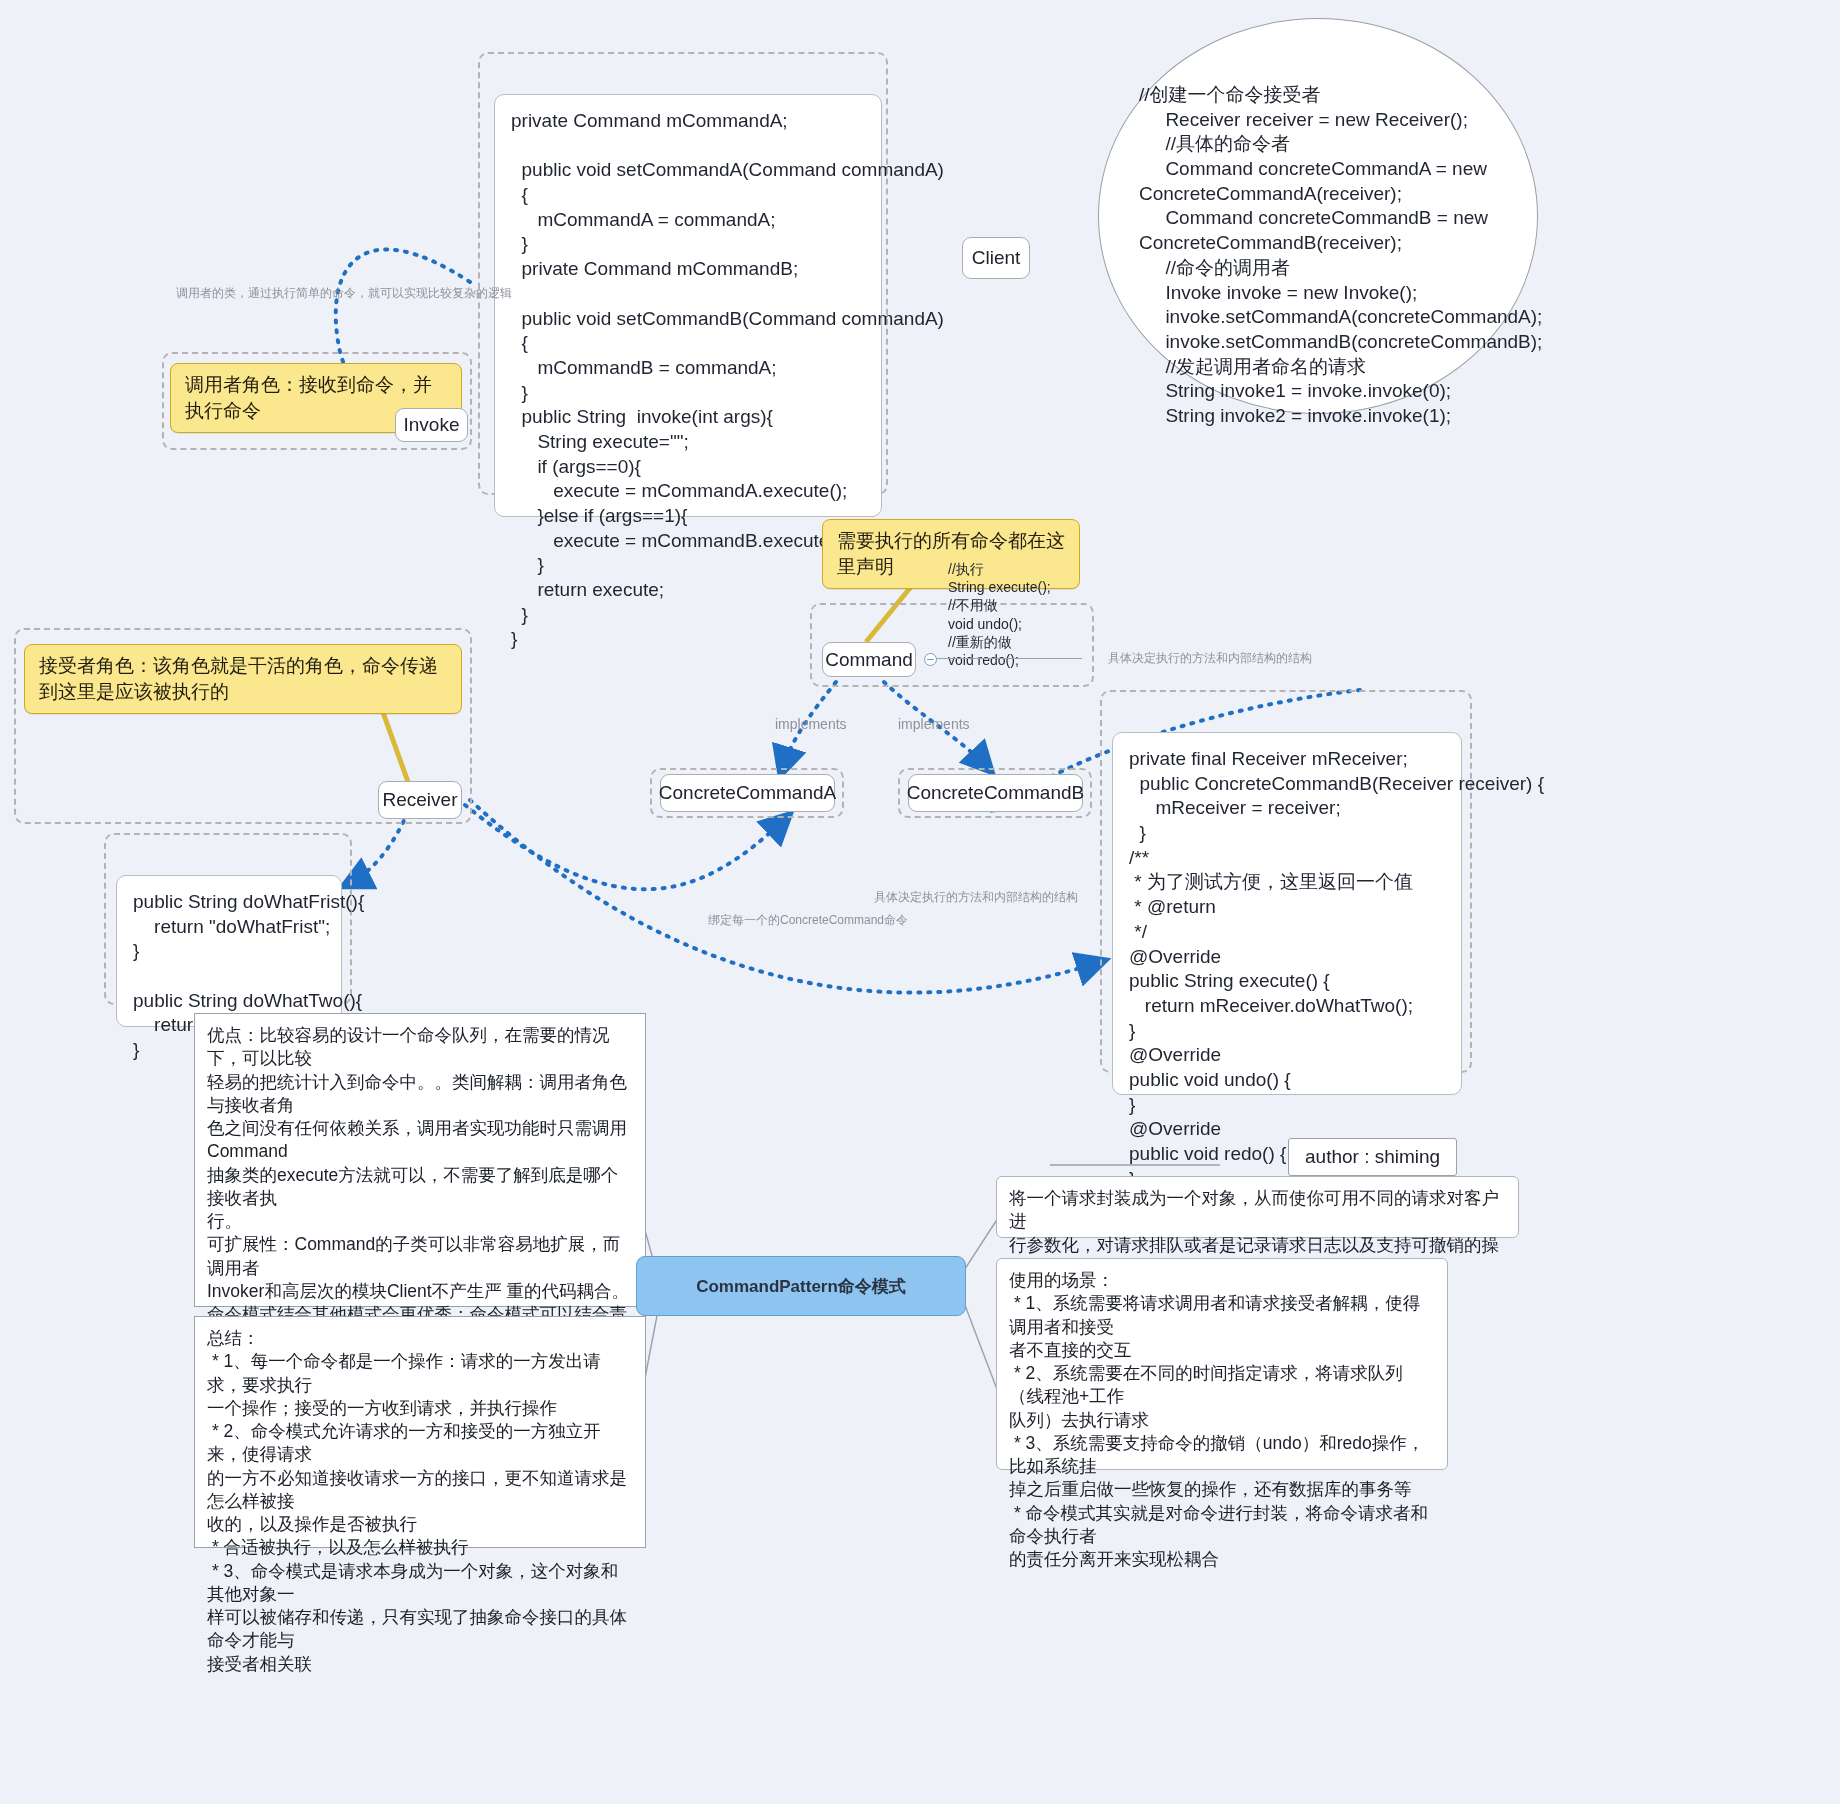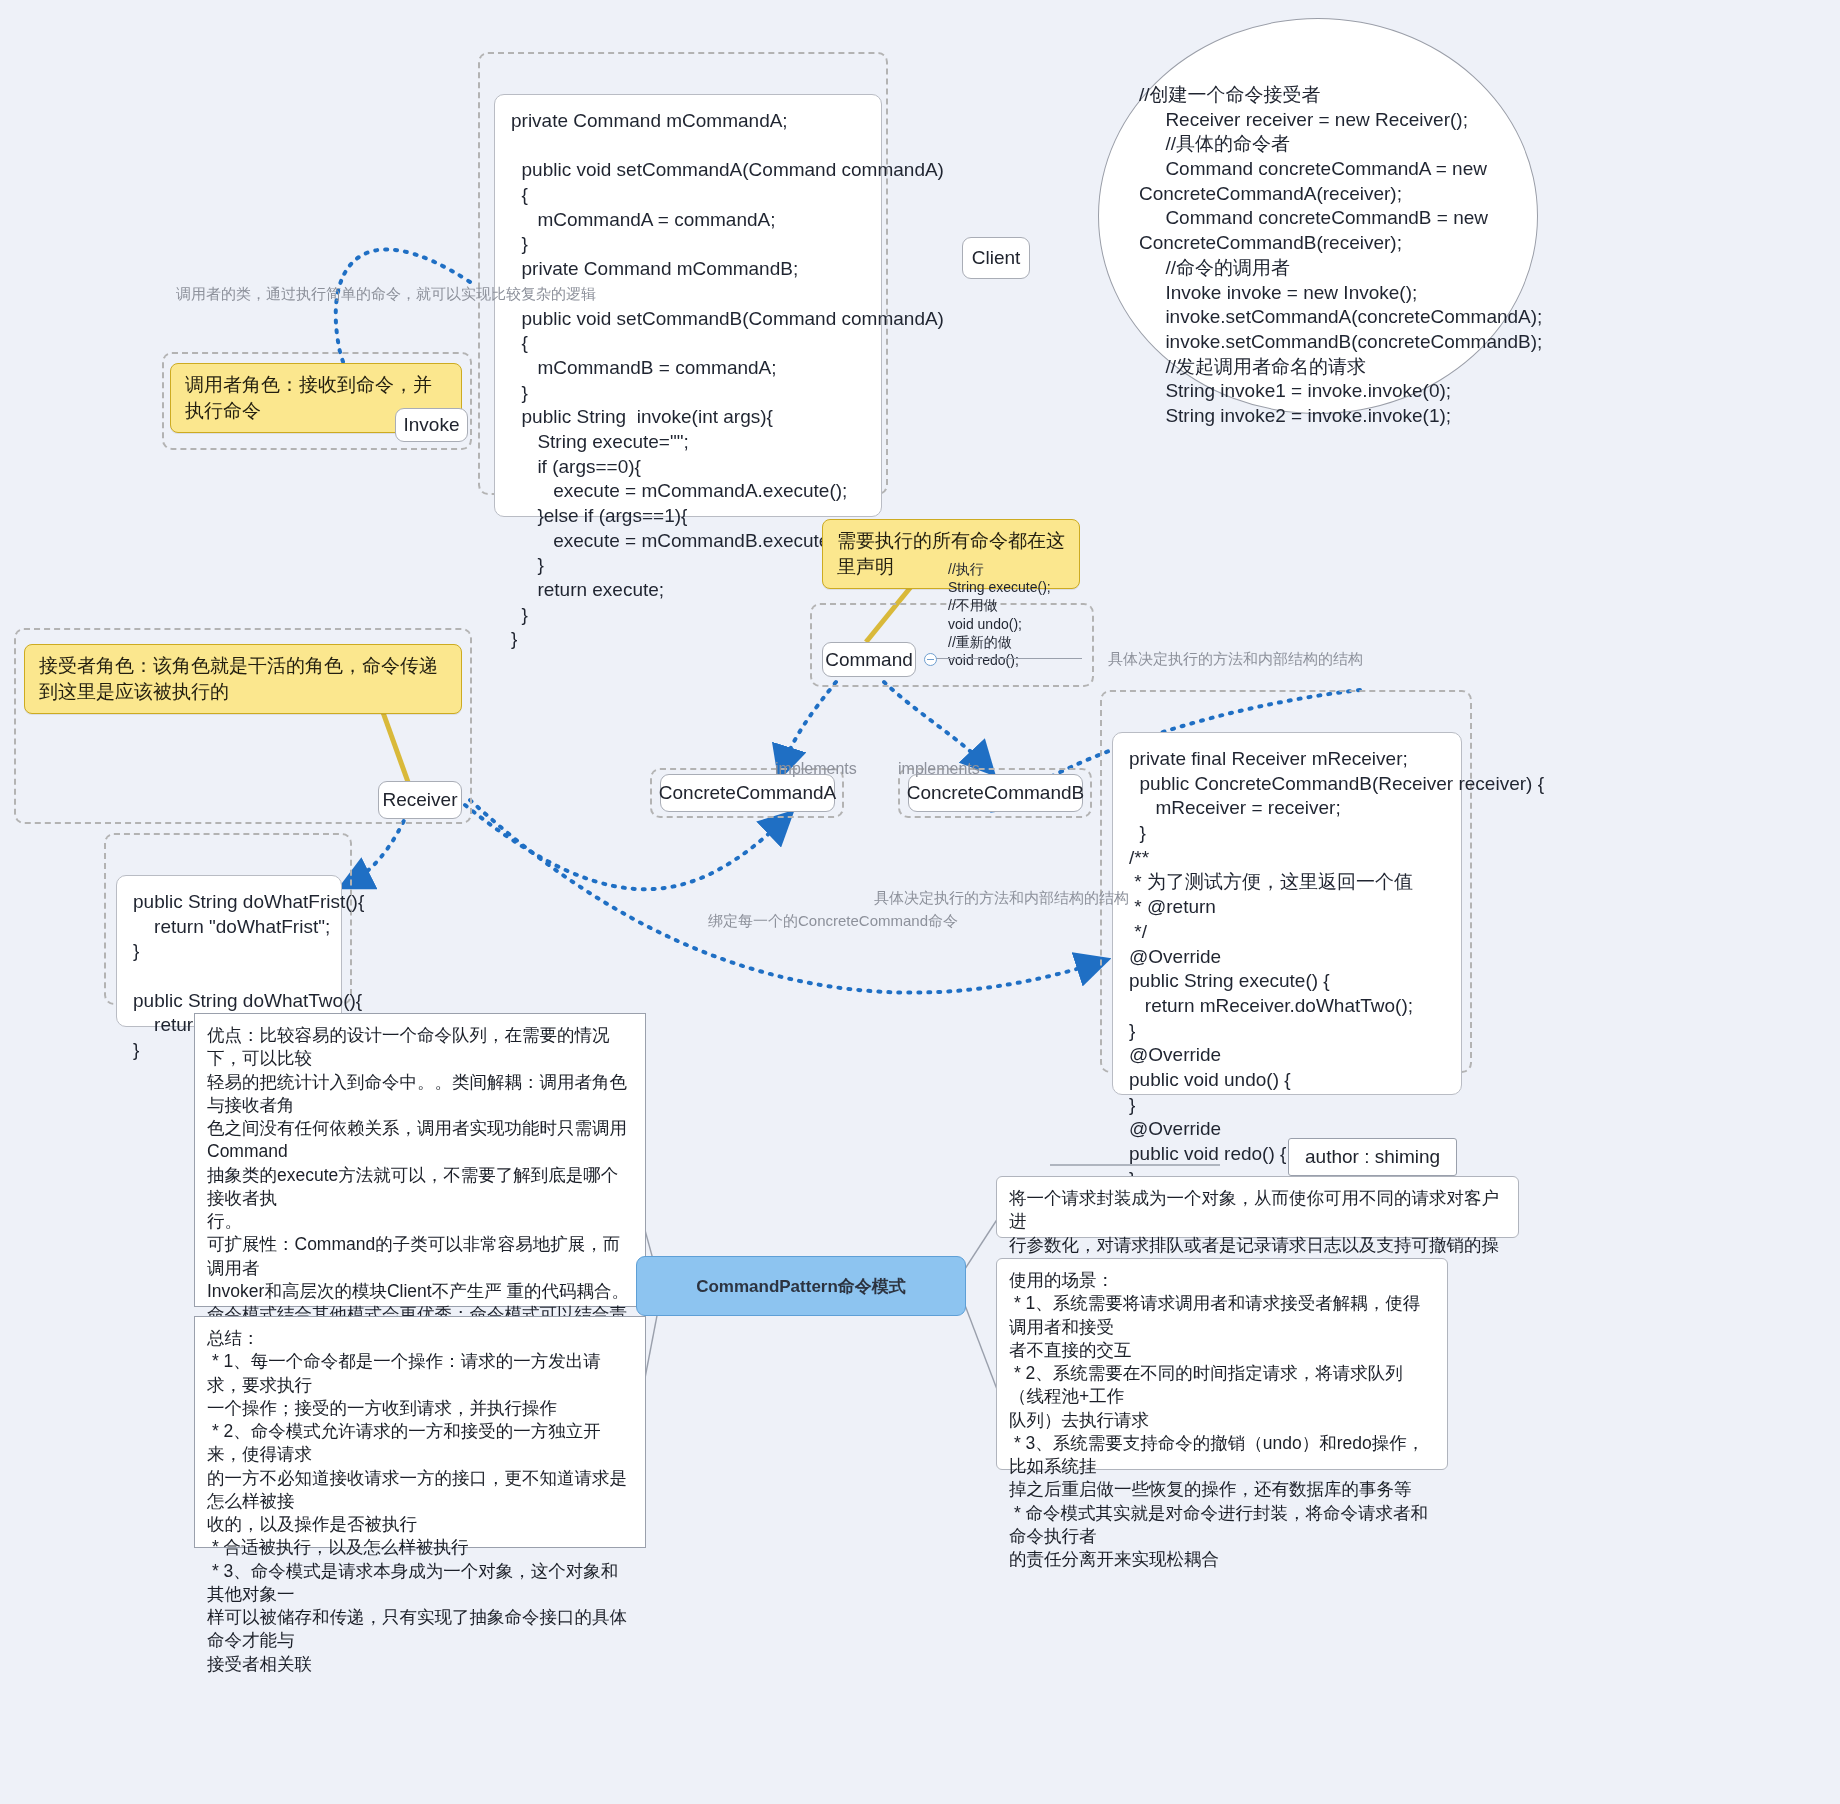--- a/index.html
+++ b/index.html
@@ -83,24 +83,24 @@
     position: absolute;
     white-space: pre;
     font-size: 19px;
     line-height: 1.30;
   }
 
   
   .edgelabel {
     position: absolute;
     color: #8d919b;
-    font-size: 15px;
+    font-size: 12px;
     white-space: nowrap;
   }
-  .edgelabel.en { font-size: 16px; margin-top: 44px; }
+  .edgelabel.en { font-size: 14px; }
 
   
   .note {
     position: absolute;
     background: #ffffff;
     border: 1px solid #9aa0ac;
     color: #1b1f28;
     font-size: 17.5px;
     line-height: 1.33;
     padding: 10px 12px;

